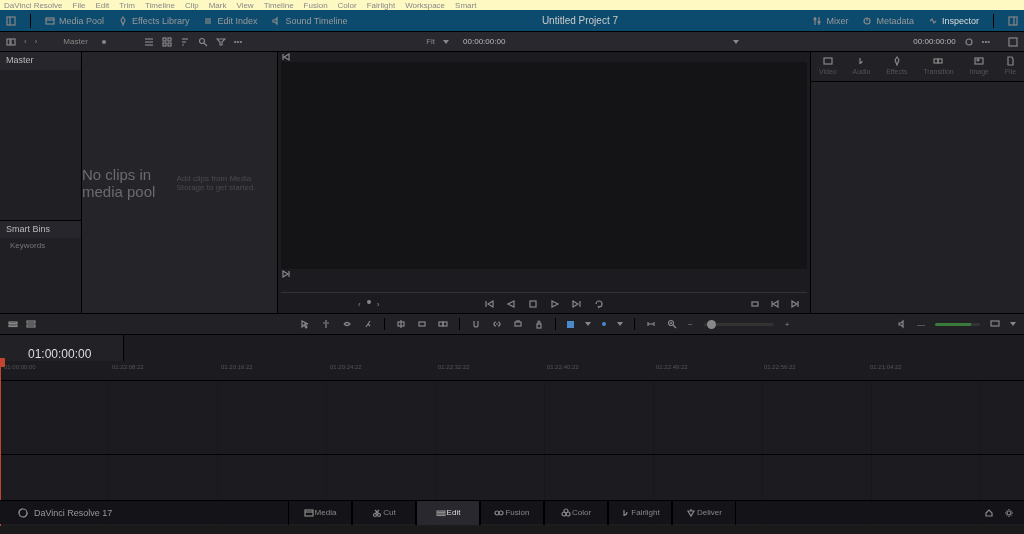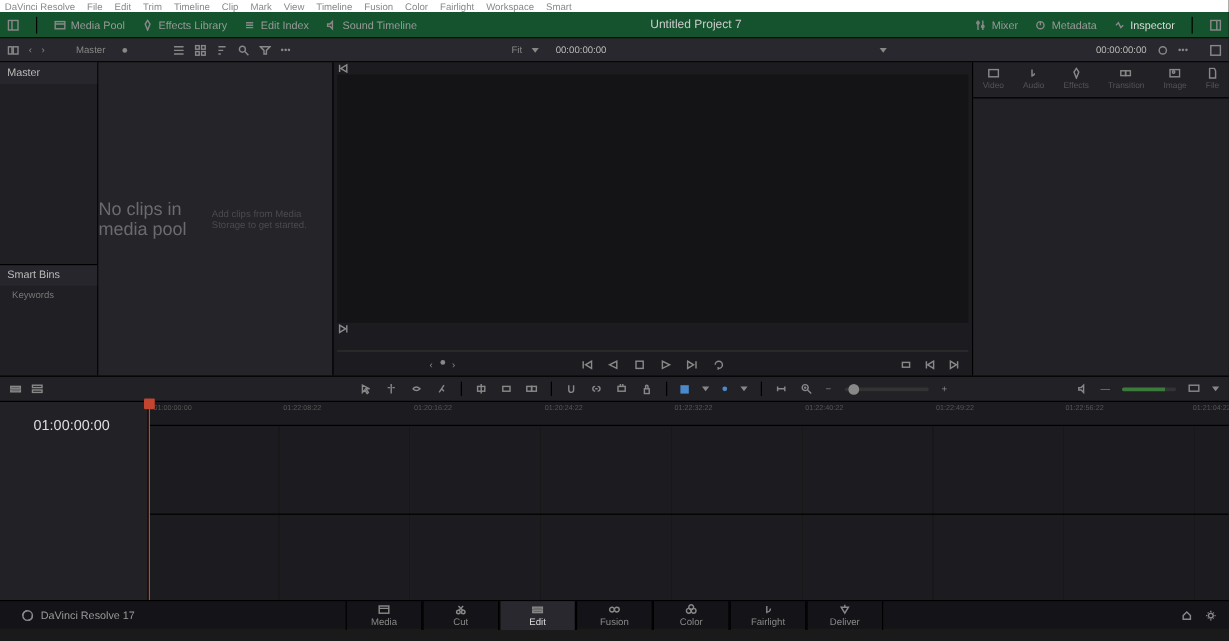--- a/index.html
+++ b/index.html
@@ -1,24 +1,24 @@
 <!DOCTYPE html>
 <html><head>
 <meta charset="utf-8">
 <style>
 * { margin: 0; padding: 0; box-sizing: border-box; font-family: Arial, sans-serif; }
 body { background: #1a1a1a; color: #888; font-size: 10px; width: 1024px; height: 534px; overflow: hidden; user-select: none; }
 .row { display: flex; align-items: center; }
 
 
-.menubar { height: 10px; background: #ffffff; padding: 0 4px; gap: 10px;}
+.menubar { height: 10px; background: #fef9c3; padding: 0 4px; gap: 10px;}
 .menubar span { font-size: 8px; color: #888; cursor: default; }
 
 
-.header { height: 22px; background: #14532d; border-bottom: 1px solid #000; padding: 0 6px; justify-content: space-between; }
+.header { height: 22px; background: #0c4a6e; border-bottom: 1px solid #000; padding: 0 6px; justify-content: space-between; }
 .header .left, .header .right { display: flex; gap: 14px; align-items: center; }
 .header .tab { display: flex; gap: 4px; align-items: center; font-size: 9px; color: #999; }
 .header .title { font-size: 10px; color: #ccc; }
 .ic { width: 10px; height: 10px; display: inline-block; }
 svg { width: 100%; height: 100%; }
 svg * { stroke: #888; fill: none; stroke-width: 1.2; }
 .hdr-divider { width:1px; height:14px; background:#000; }
 
 
 .pool-tb { height: 20px; background: #28282e; border-bottom: 1px solid #000; padding: 0 6px; justify-content: space-between; }
@@ -46,36 +46,36 @@
 .insp-tabs .t { display:flex;flex-direction:column;align-items:center; gap:2px; font-size:7px; color:#555;}
 .insp-body { flex:1; display:flex; align-items:center; justify-content:center; font-size:14px; color:#6a6a70;}
 
 
 .tl-tb { height: 22px; background: #212126; border-top:1px solid #000; border-bottom:1px solid #000; display:flex; align-items:center; position:relative;}
 .tl-tb .ctr { position:absolute; left:300px; display:flex; gap:11px; align-items:center; }
 .tl-tb .rt { position:absolute; right:8px; display:flex; gap:10px; align-items:center;}
 .tl-tb .lt { position:absolute; left:8px; display:flex; gap:8px;}
 
 
-.timeline { height: 165px; background: #1c1c20; display:flex; }
+.timeline { height: 165px; background: #1c1c20; display:flex;flex-direction:column; }
 .tl-left { width:124px; background:#212126; border-right:1px solid #000;}
 .tl-tc { font-size:12px; color:#ddd; padding:12px 0 0 28px;}
 .tl-right { flex:1; position:relative;}
 .tl-ruler { height:20px; border-bottom:1px solid #000; position:relative; background:#1c1c20;}
 .tl-ruler .tk { position:absolute; top:3px; font-size:6px; color:#555;}
 .tl-tracks { height:145px; background: repeating-linear-gradient(to right, #1c1c20 0, #1c1c20 108px, #181819 108px, #181819 109px);}
 .tl-tracks::after { content:''; position:absolute; left:0; right:0; top:93px; height:1px; background:#000;}
 .playhead { position:absolute; left:0; top:0; bottom:0; width:1px; background:#c24530;}
 .playhead::before { content:''; position:absolute; top:-3px; left:-4px; width:9px; height:9px; background:#c24530; border-radius:1px;}
 
 
 .pagenav { height:24px; background:#141418; border-top:1px solid #000; display:flex; align-items:center; position:relative;}
 .pagenav .brand { position:absolute; left:18px; display:flex; gap:6px; align-items:center; font-size:9px; color:#999;}
 .pagenav .pages { margin:0 auto; display:flex;}
-.pagenav .pg { width:64px; height:24px; display:flex; flex-direction:column; align-items:center; justify-content:center; gap:1px; font-size:8px; color:#888; border-left:1px solid #000; border-right:1px solid #000;}
+.pagenav .pg { width:64px; height:24px; display:flex; flex-direction:row; align-items:center; justify-content:center; gap:1px; font-size:8px; color:#888; border-left:1px solid #000; border-right:1px solid #000;}
 .pagenav .pg.active { background:#28282e; color:#ddd;}
 .pagenav .ctrls { position:absolute; right:10px; display:flex; gap:10px;}
 .vslider{ width:45px; height:3px; background: linear-gradient(to right, #3a7a3a 0%, #3a7a3a 80%, #333 80%); border-radius:2px; position:relative;}
 .zslider{ width:70px; height:3px; background:#333; border-radius:2px; position:relative;}
 .zslider::after{content:''; position:absolute; left:3px; top:-3px; width:9px;height:9px; background:#888; border-radius:50%;}
 .small{ font-size:8px; color:#888;}
 .arrow{ width:0;height:0; border-left:3px solid transparent; border-right:3px solid transparent; border-top:4px solid #888; display:inline-block;}
 .dot{width:4px;height:4px;background:#888;border-radius:50%;display:inline-block;}
 .sq{width:7px;height:7px;background:#4a8acc;display:inline-block;}
 </style>

